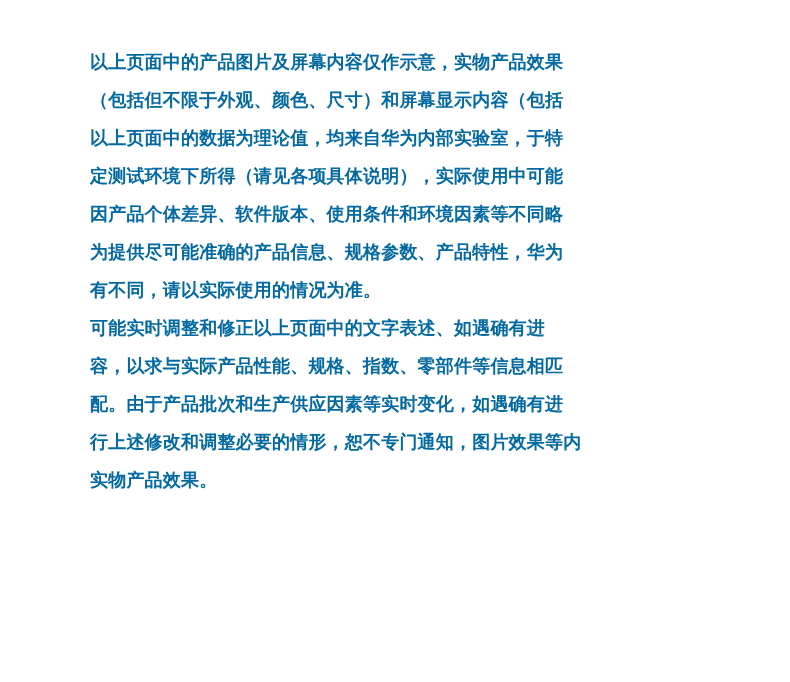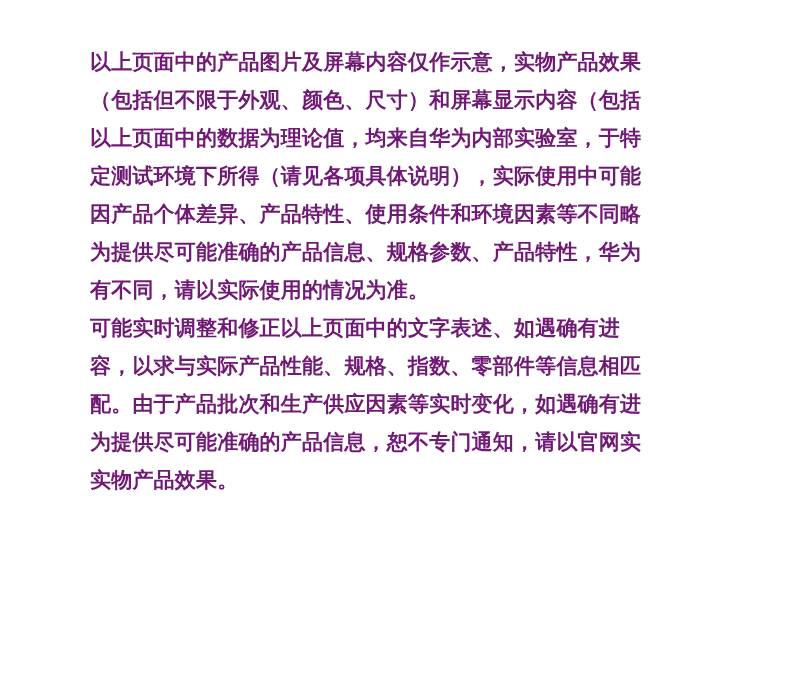--- a/index.html
+++ b/index.html
@@ -13,41 +13,41 @@
     height: 682px;
     background: #ffffff;
     overflow: hidden;
     font-family: "Liberation Sans", sans-serif;
   }
   .disclaimer {
     position: absolute;
     left: 90px;
     top: 43px;
     width: 636px;
-    color: #701a75;
-    font-size: 21px;
+    color: #0369a1;
+    font-size: 18px;
     line-height: 38px;
     font-weight: 700;
     letter-spacing: 0.2px;
   }
   .disclaimer .line {
     white-space: nowrap;
   }
 </style>
 </head>
 <body>
 
 <div class="page">
   <div class="disclaimer">
     <div class="line">以上页面中的产品图片及屏幕内容仅作示意，实物产品效果</div>
     <div class="line">（包括但不限于外观、颜色、尺寸）和屏幕显示内容（包括</div>
     <div class="line">以上页面中的数据为理论值，均来自华为内部实验室，于特</div>
     <div class="line">定测试环境下所得（请见各项具体说明），实际使用中可能</div>
-    <div class="line">因产品个体差异、产品特性、使用条件和环境因素等不同略</div>
+    <div class="line">因产品个体差异、软件版本、使用条件和环境因素等不同略</div>
     <div class="line">为提供尽可能准确的产品信息、规格参数、产品特性，华为</div>
     <div class="line">有不同，请以实际使用的情况为准。</div>
     <div class="line">可能实时调整和修正以上页面中的文字表述、如遇确有进</div>
     <div class="line">容，以求与实际产品性能、规格、指数、零部件等信息相匹</div>
     <div class="line">配。由于产品批次和生产供应因素等实时变化，如遇确有进</div>
-    <div class="line">为提供尽可能准确的产品信息，恕不专门通知，请以官网实</div>
+    <div class="line">行上述修改和调整必要的情形，恕不专门通知，图片效果等内</div>
     <div class="line">实物产品效果。</div>
   </div>
 </div>
 
 </body></html>

